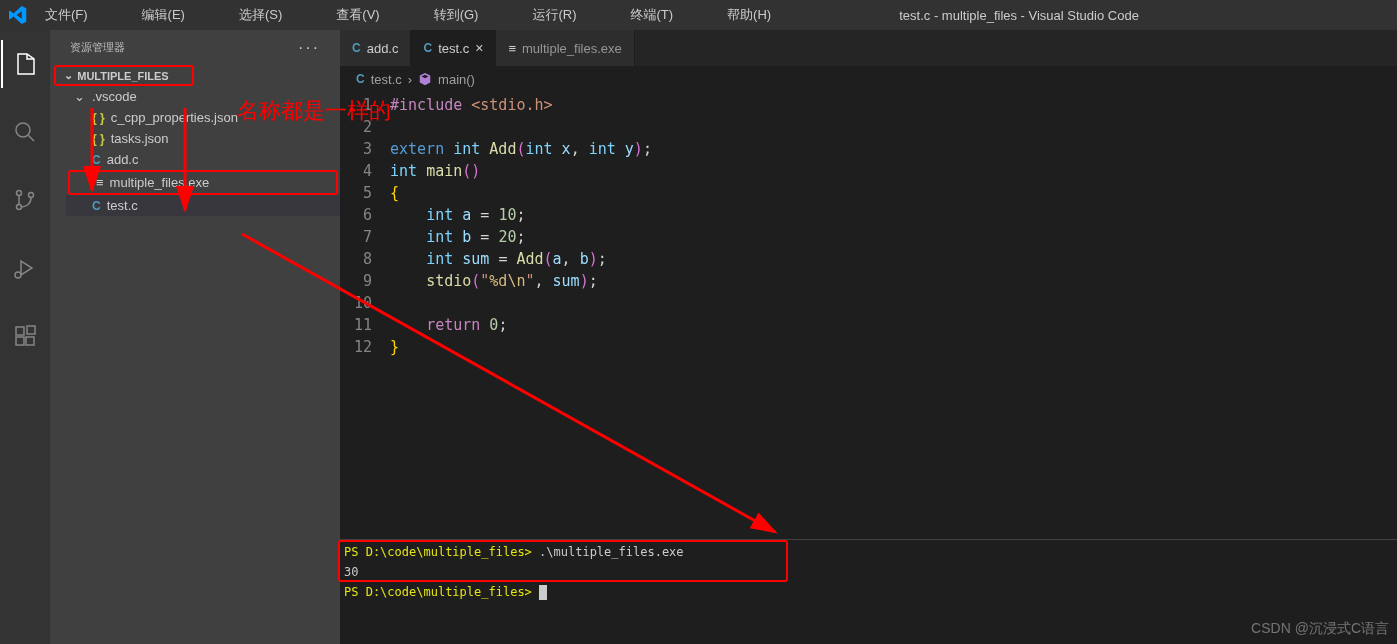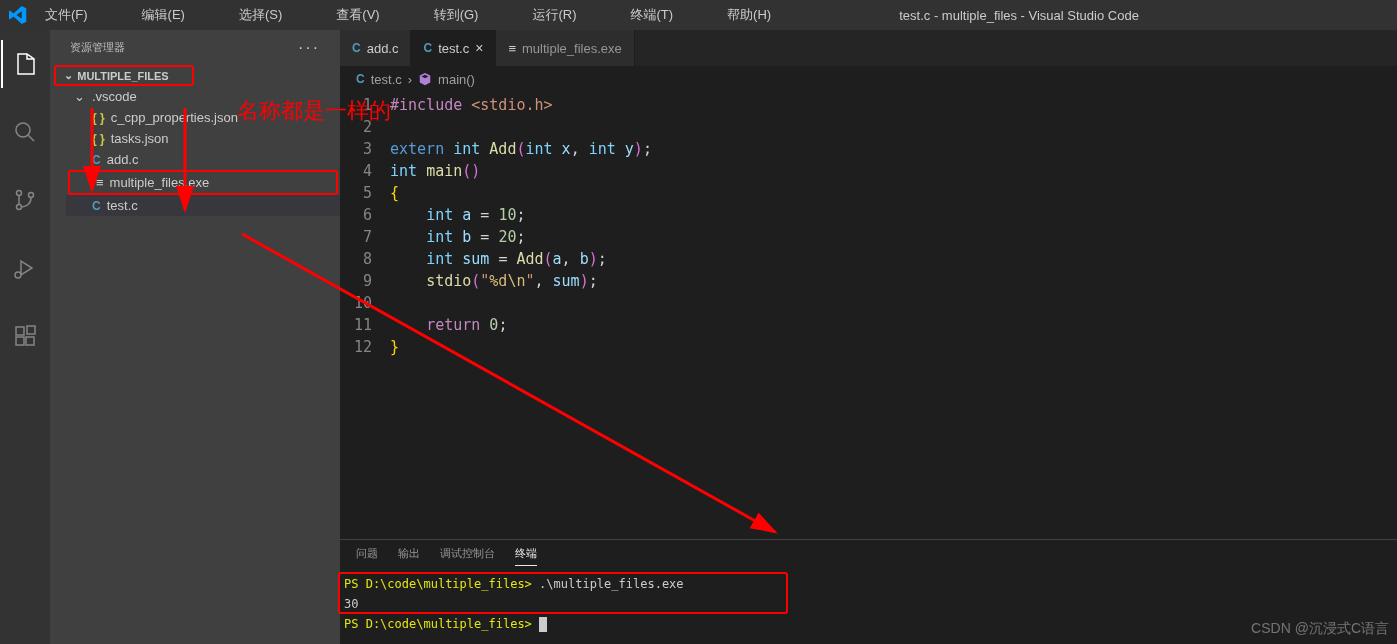--- a/index.html
+++ b/index.html
@@ -211,26 +211,20 @@
     <span class="type">int</span> <span class="var">a</span> <span class="op">=</span> <span class="num">10</span><span class="white">;</span>
     <span class="type">int</span> <span class="var">b</span> <span class="op">=</span> <span class="num">20</span><span class="white">;</span>
     <span class="type">int</span> <span class="var">sum</span> <span class="op">=</span> <span class="fn">Add</span><span class="paren">(</span><span class="var">a</span><span class="white">,</span> <span class="var">b</span><span class="paren">)</span><span class="white">;</span>
     <span class="fn">stdio</span><span class="paren">(</span><span class="str">"</span><span class="esc">%d\n</span><span class="str">"</span><span class="white">,</span> <span class="var">sum</span><span class="paren">)</span><span class="white">;</span>
 
     <span class="pre">return</span> <span class="num">0</span><span class="white">;</span>
 <span class="brace">}</span></div>
     </div>
 
     <div class="panel">
-      <div class="panel-tabs">
-        <div class="panel-tab">问题</div>
-        <div class="panel-tab">输出</div>
-        <div class="panel-tab">调试控制台</div>
-        <div class="panel-tab active">终端</div>
-      </div>
       <div class="terminal">
         <div class="redbox" style="position:absolute; left:-2px; top:0px; width:450px; height:42px;"></div>
         <div><span class="term-yellow">PS D:\code\multiple_files&gt;</span><span> .\multiple_files.exe</span></div>
         <div>30</div>
         <div><span class="term-yellow">PS D:\code\multiple_files&gt;</span> <span class="term-cursor"></span></div>
       </div>
     </div>
   </div>
 </div>
 

